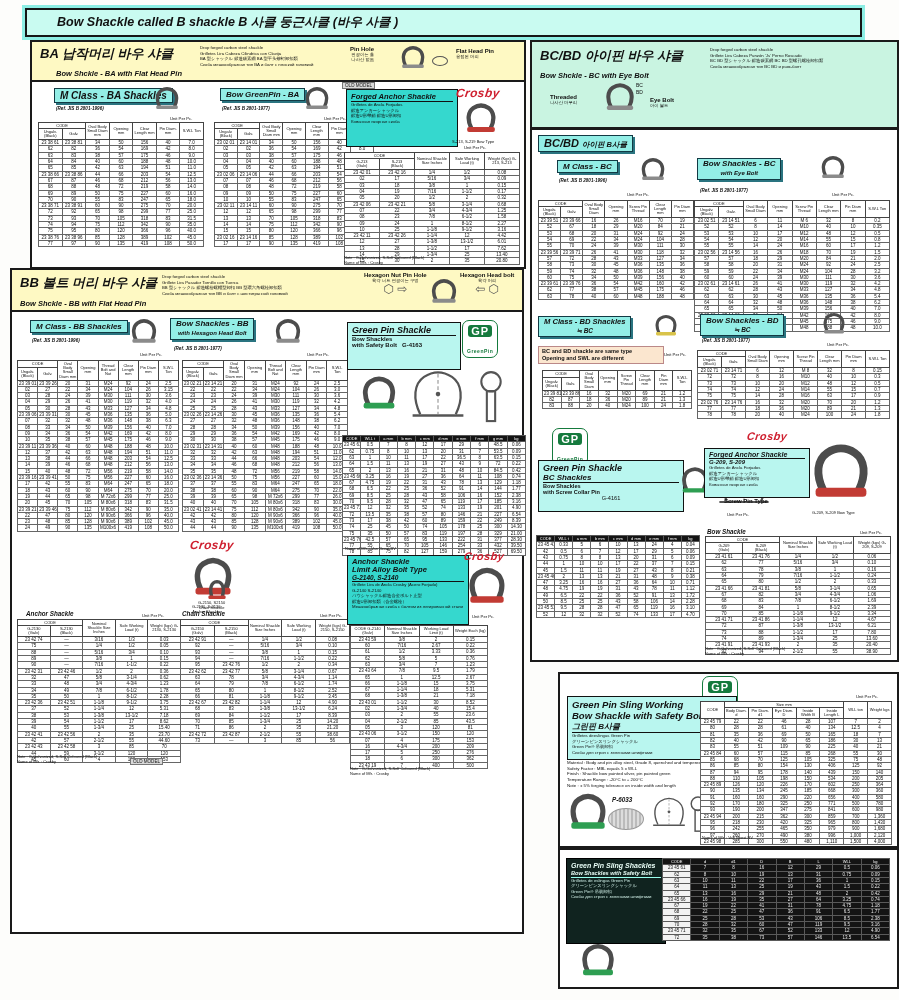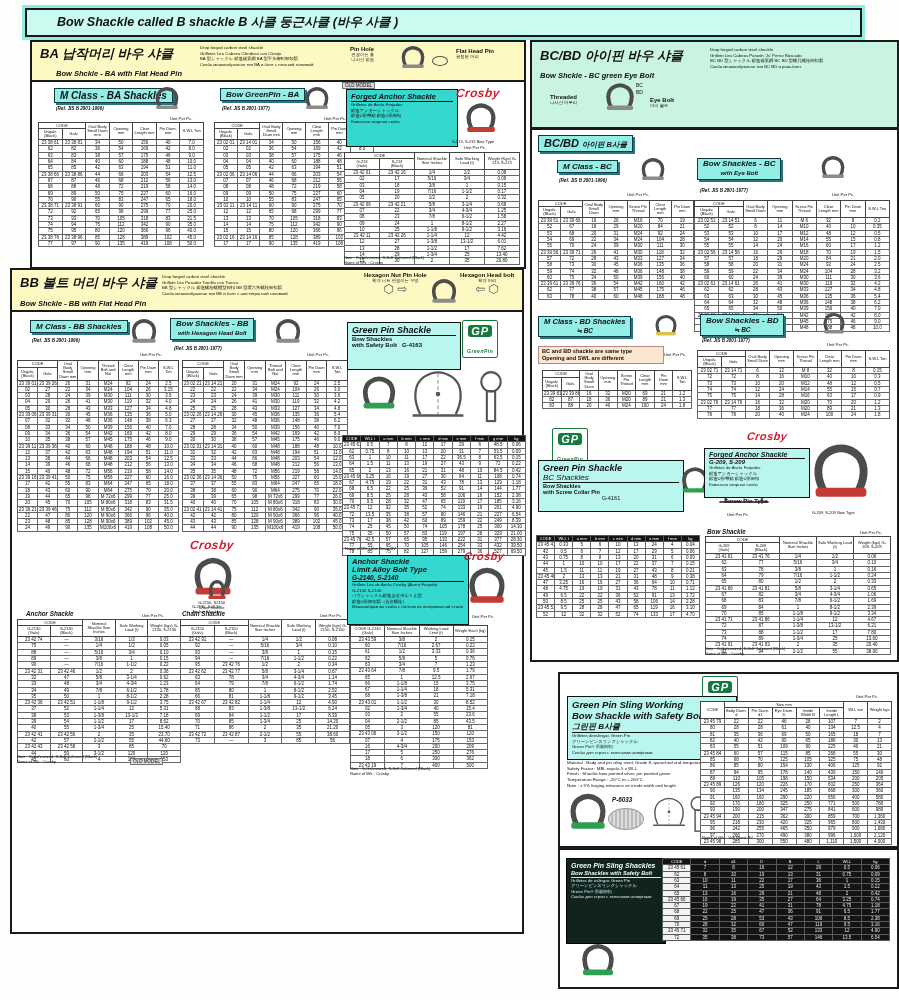--- a/index.html
+++ b/index.html
@@ -13,21 +13,21 @@
   .sub{font-size:7.5px;font-weight:bold;font-style:italic;white-space:nowrap}
   .d4{font-size:4.3px;line-height:1.3;white-space:nowrap}
   .d5{font-size:5px;line-height:1.35}
   .lbl6{font-size:6px;font-weight:bold;white-space:nowrap}
   .ko{font-size:4.3px;white-space:pre-line;line-height:1.2}
   .ref{font-size:4.6px;font-weight:bold;font-style:italic;white-space:nowrap}
   .unit{font-size:4.2px;white-space:nowrap}
   .note{font-size:4px;line-height:1.3;white-space:nowrap}
   .crosby{color:#cf2030;font-weight:bold;font-style:italic;letter-spacing:.4px;transform:skewX(-7deg);display:inline-block}
   .ital{font-weight:bold;font-style:italic;font-size:6.3px;white-space:nowrap}
-  .gpbox{display:inline-block;background:#fff;border:1.8px solid #157a3d;border-radius:2px;padding:0 4px;color:#157a3d;font-weight:bold;font-style:italic;text-align:center}
+  .gpbox{display:inline-block;background:#fff;border:1.8px solid #157a3d;border-radius:7px;padding:0 4px;color:#157a3d;font-weight:bold;text-align:center}
   .gpbox .g1{background:#157a3d;color:#fff;border-radius:3px;padding:0 3px;font-size:11px;letter-spacing:1px}
   .gpname{color:#157a3d;font-weight:bold;font-size:5px;letter-spacing:.5px}
   table{border-collapse:collapse;background:#fff}
   .t{font-size:4.5px;line-height:1.18;table-layout:fixed}
   .t th{font-weight:normal;font-size:4px;border:.6px solid #444;padding:.5px 1px;text-align:center;vertical-align:middle;white-space:pre-line;line-height:1.1}
   .t td{border:.5px solid #666;padding:0 1px;text-align:center;white-space:nowrap;overflow:hidden}
   .t tr.g td{border-top:1.3px solid #111}
   .t.dark th{background:#141414;color:#fff;border-color:#555}
   .t.darkall td{background:#141414;color:#e8e8e8;border-color:#5a5a5a}
   .t.darkall td:first-child{background:#f2f2f2;color:#111}
@@ -583,21 +583,21 @@
       </tbody>
     </table>
   <div class="abs note" style="left:312px;top:213px">
     <div>Note : G-Galvanized, S-Self Coloured (Black)</div>
       <div>Name of Mfr. : Crosby</div>
   </div>
 </div>
 
 <div class="abs box" style="left:530px;top:40px;width:365px;height:85px;background:#c9f4e1">
   <div class="abs" style="left:8px;top:4px"><span class="bigt">BC/BD  아이핀 바우 샤클</span></div>
-  <div class="abs" style="left:8px;top:22px"><span class="sub">Bow Shckle - BC green Eye Bolt</span></div>
+  <div class="abs" style="left:8px;top:22px"><span class="sub">Bow Shckle - BC with Eye Bolt</span></div>
   <div class="abs d4" style="left:178px;top:5px">
     <div>Drop forged carbon steel shackle</div>
       <div>Grillete Lira Cabeza Punzón 'Js' Perno Roscado</div>
       <div>BC BD 型シャックル   鍛造碳素鋼 BC BD 型螺孔螺栓卸扣類</div>
       <div>Скоба мешкообразная тип BC BD  и рым-болт</div>
   </div>
   <svg class="shk abs" style="left:72px;top:40px" width="32" height="34" viewBox="0 0 24 26">
       <use href="#bow"></use>
       <rect x="2" y="18" width="20" height="3.4" rx="1.3" fill="#8b8b8b"></rect>
     </svg>
@@ -1141,21 +1141,21 @@
           <td>100</td>
           <td>24</td>
           <td>1.8</td>
         </tr>
       </tbody>
     </table>
 
   <span class="abs gpbox" style="left:20px;top:298px"><span class="g1">GP</span><br><span class="gpname">GreenPin</span></span>
   <div class="abs cy" style="left:6px;top:330px;width:136px;height:46px;background:#b9f6ef">
     <div style="font-size:9px;font-weight:bold;font-style:italic">Green Pin Shackle</div>
-    <div style="font-size:8px;font-weight:normal;font-style:italic;border-bottom:1px solid #111">BC  Shackles</div>
+    <div style="font-size:8px;font-weight:bold;font-style:italic;border-bottom:1px solid #111">BC  Shackles</div>
     <div style="font-size:5.6px;font-weight:bold">Bow Shackles</div>
     <div style="font-size:5.6px;font-weight:bold">with Screw Collar Pin</div>
     <div style="font-size:5.6px;text-align:center">G-4161</div>
   </div>
   <svg class="shk abs" style="left:148px;top:336px" width="30" height="32" viewBox="0 0 24 26">
       <use href="#bow"></use>
       <rect x="2" y="18" width="20" height="3.6" rx="1.4" fill="#2e9e52"></rect>
     </svg>
   <svg class="shk abs" style="left:182px;top:324px" width="60" height="64" viewBox="0 0 24 26">
       <use href="#bowline"></use>

